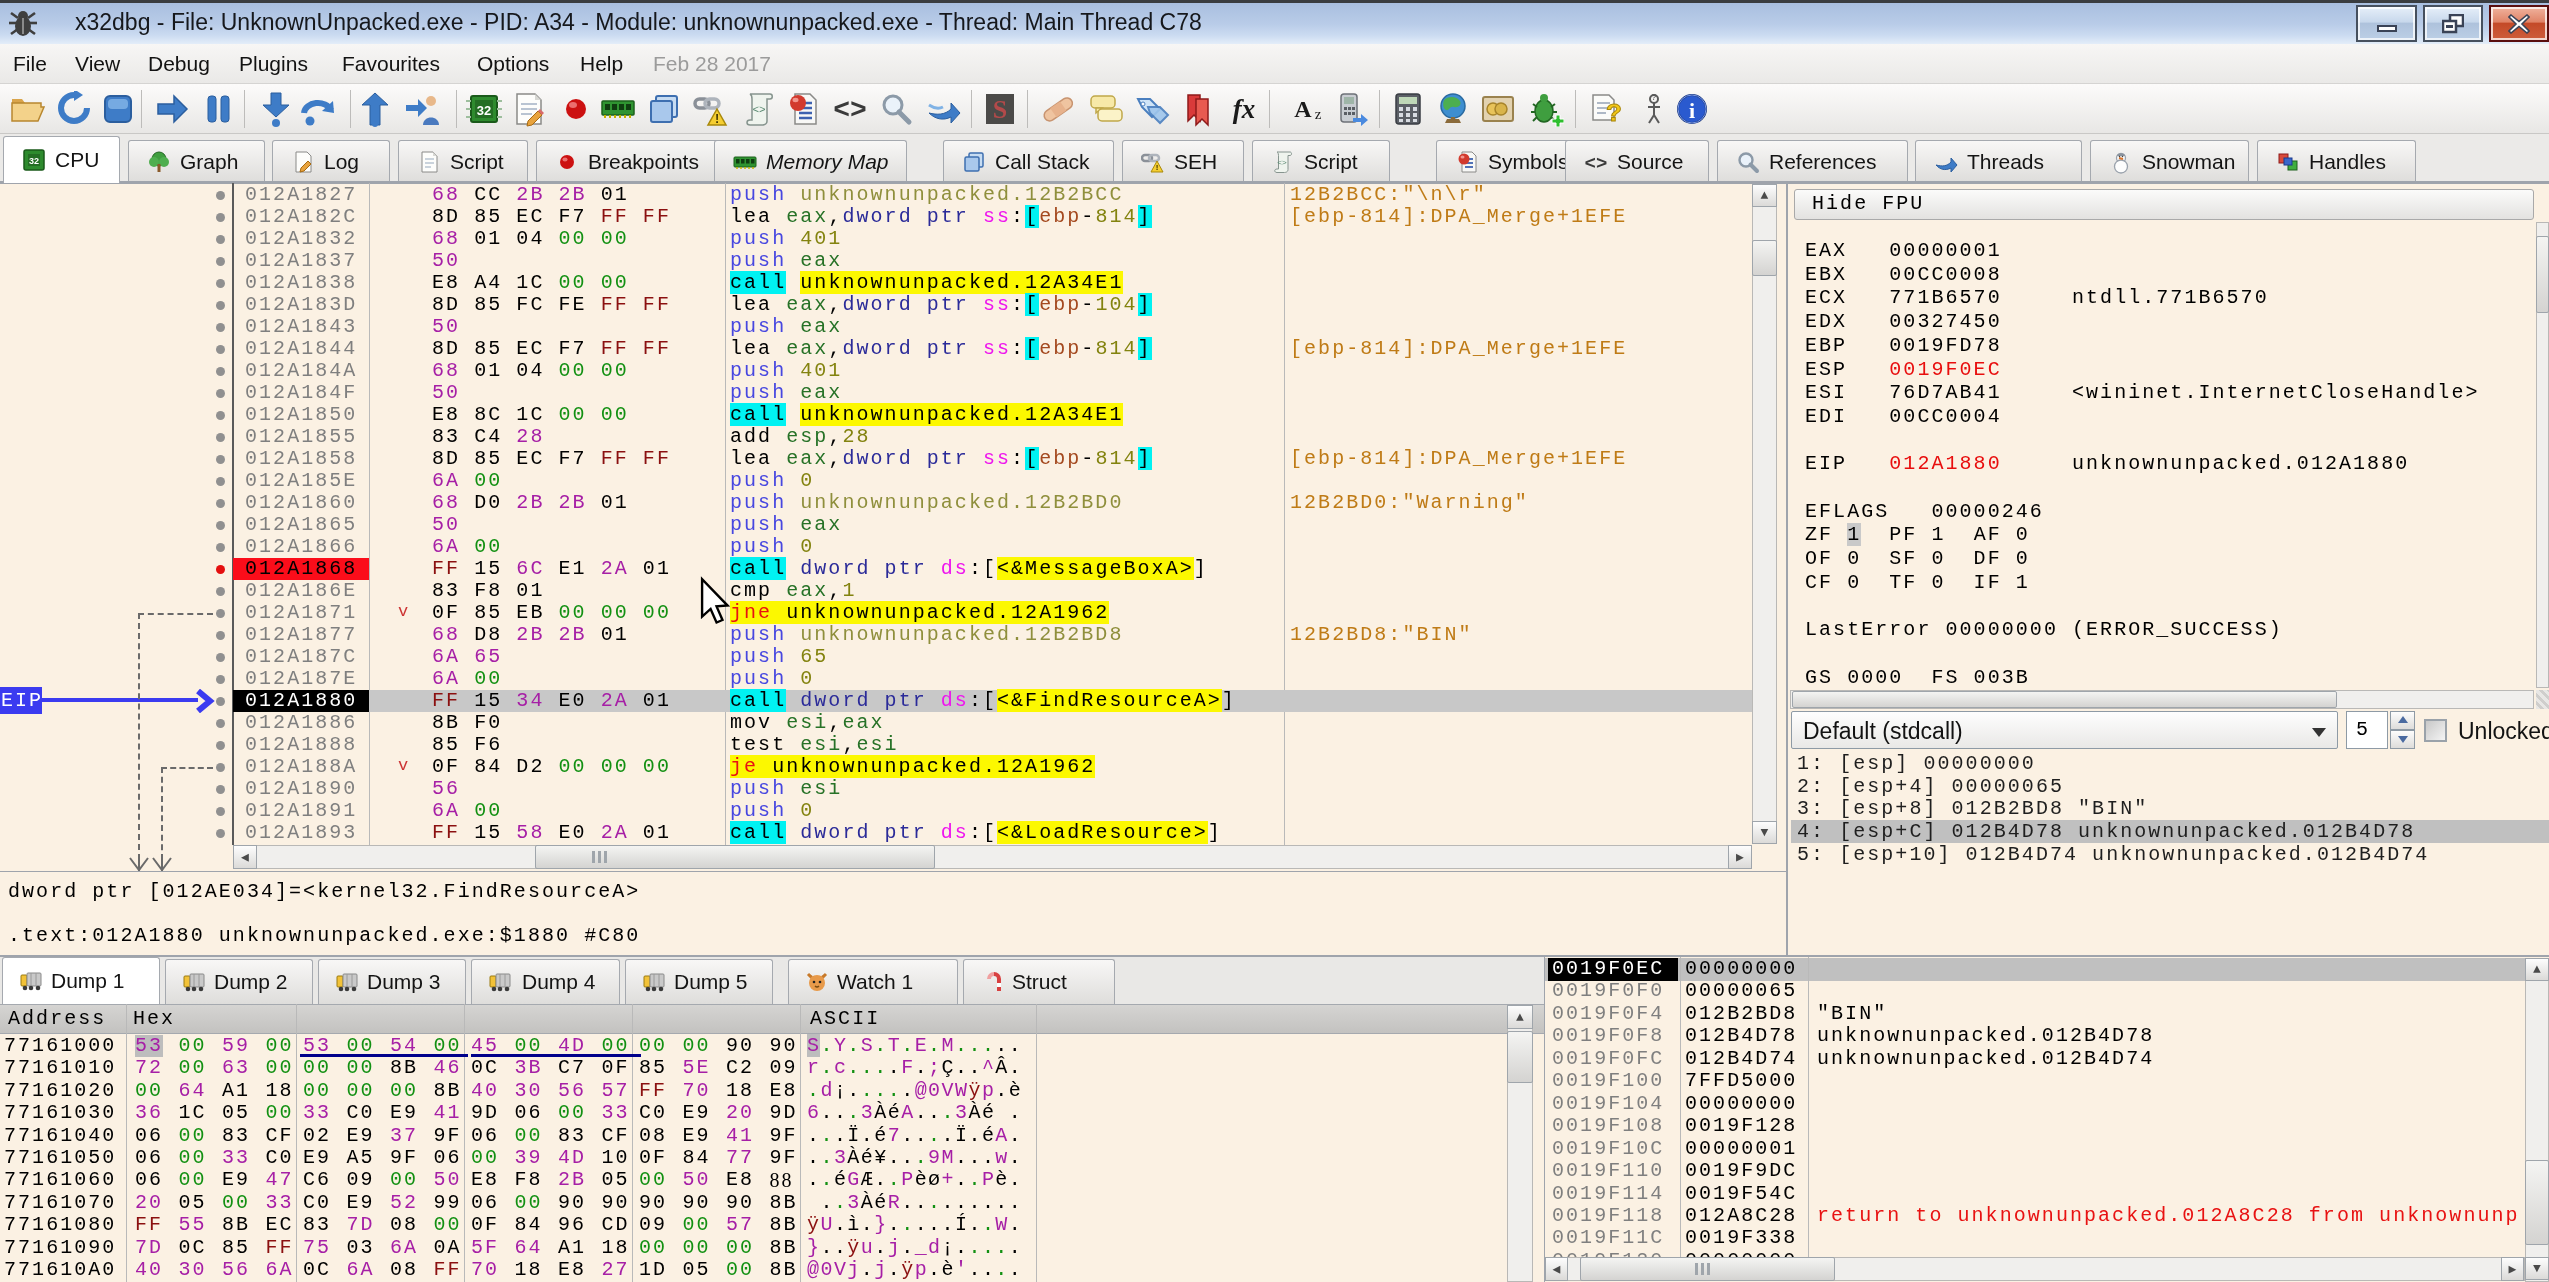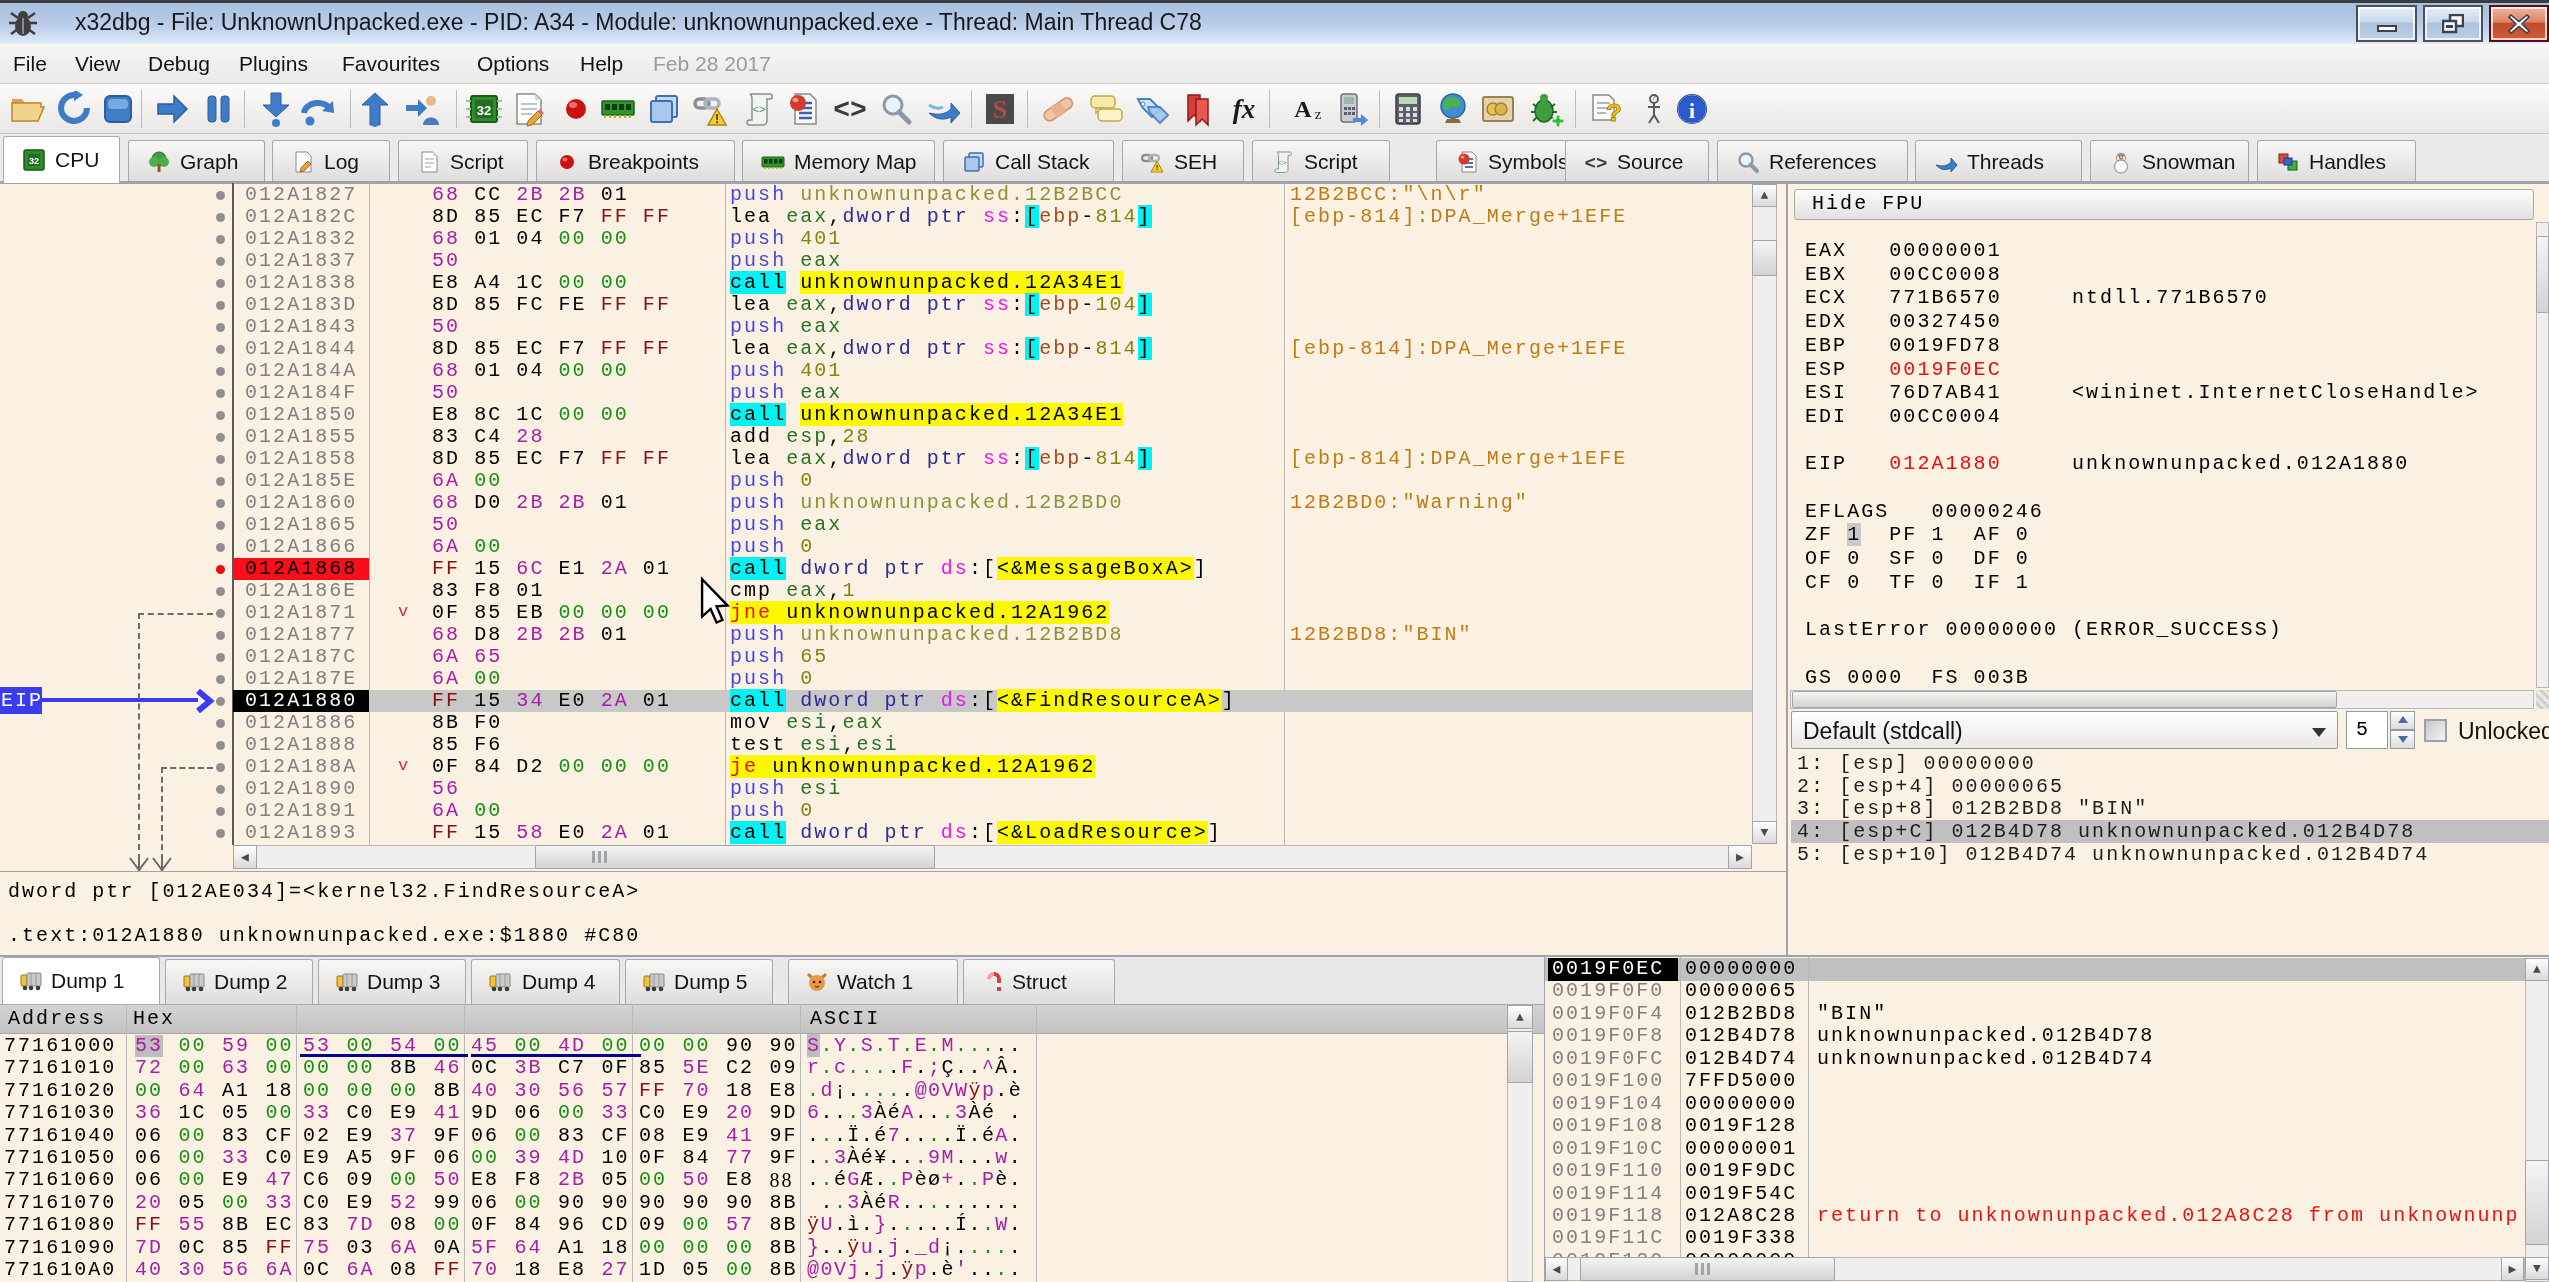--- a/index.html
+++ b/index.html
@@ -331,21 +331,21 @@
       </svg>
       <span style="margin-left:9px;">Script</span>
     </div>
     <div class="tab" style="left:536px;width:199px;">
       <svg style="margin-left:18px;" width="24" height="24" viewBox="0 0 24 24">
         <circle cx="12" cy="12" r="7" fill="#CC1111"></circle>
         <ellipse cx="10" cy="9.5" rx="2.6" ry="2" fill="#F08080" opacity="0.85"></ellipse>
       </svg>
       <span style="margin-left:9px;">Breakpoints</span>
     </div>
-    <div class="tab" style="left:742px;width:193px;">
+    <div class="tab" style="left:714px;width:193px;font-style:italic;">
       <svg style="margin-left:18px;" width="24" height="24" viewBox="0 0 24 24">
         <rect x="1" y="7" width="22" height="10" rx="1" fill="#2F9431" stroke="#1C611D"></rect>
         <g fill="#0F3D10">
           <rect x="3" y="9" width="3.5" height="4.5"></rect>
           <rect x="8" y="9" width="3.5" height="4.5"></rect>
           <rect x="13" y="9" width="3.5" height="4.5"></rect>
           <rect x="18" y="9" width="3.5" height="4.5"></rect>
         </g>
         <g stroke="#C8B400" stroke-width="1.5">
           <line x1="4" y1="17" x2="4" y2="19"></line>

